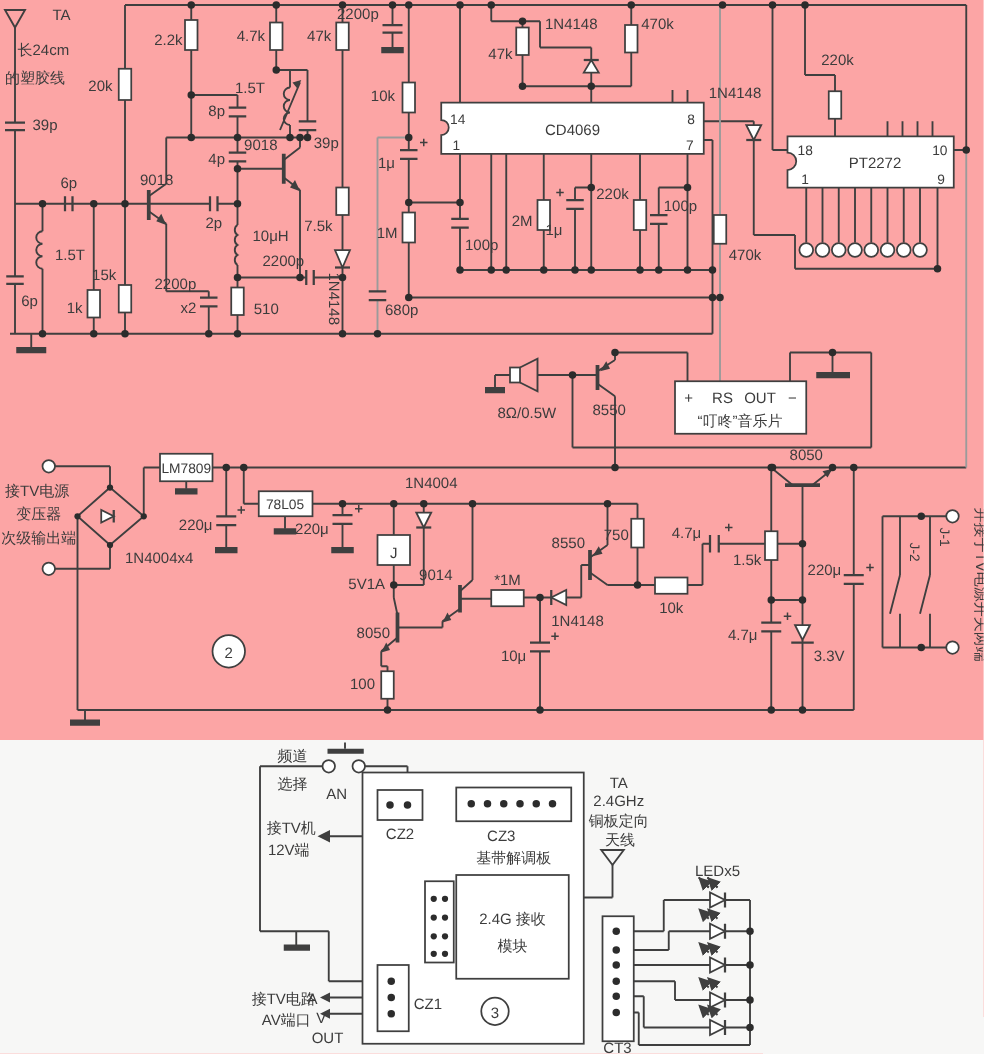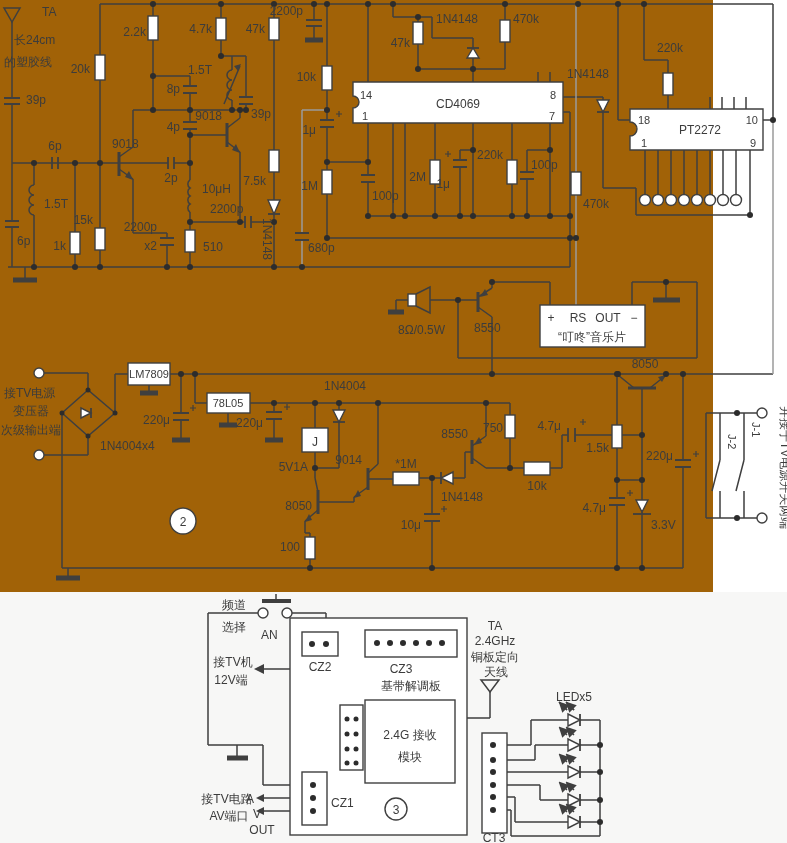--- a/index.html
+++ b/index.html
@@ -1,16 +1,16 @@
 <!DOCTYPE html>
 <html><head>
 <meta charset="utf-8">
 <style>
   html,body{margin:0;padding:0;background:#fff;}
-  #stage{width:713px;height:843px;position:relative;background:#a16207;}
+  #stage{width:787px;height:843px;position:relative;background:#fca5a5;}
   .t{font-family:"Liberation Sans","DejaVu Sans",sans-serif;font-size:12px;fill:#3c3c3c;}
   .ts{font-size:11px;}
   .w{stroke:#3f3f3f;stroke-width:1.5;fill:none;}
   .gw{stroke:#9b9b9b;stroke-width:1.5;fill:none;}
   .cp{stroke:#3f3f3f;stroke-width:1.8;fill:none;}
   .rs{fill:#fff;stroke:#3f3f3f;stroke-width:1.4;}
   .box{fill:#fff;stroke:#3f3f3f;stroke-width:1.4;}
   .tb{stroke:#3f3f3f;stroke-width:3;fill:none;}
   .gb{stroke:#3f3f3f;stroke-width:5;fill:none;}
   .dt{fill:#2c2c2c;}

